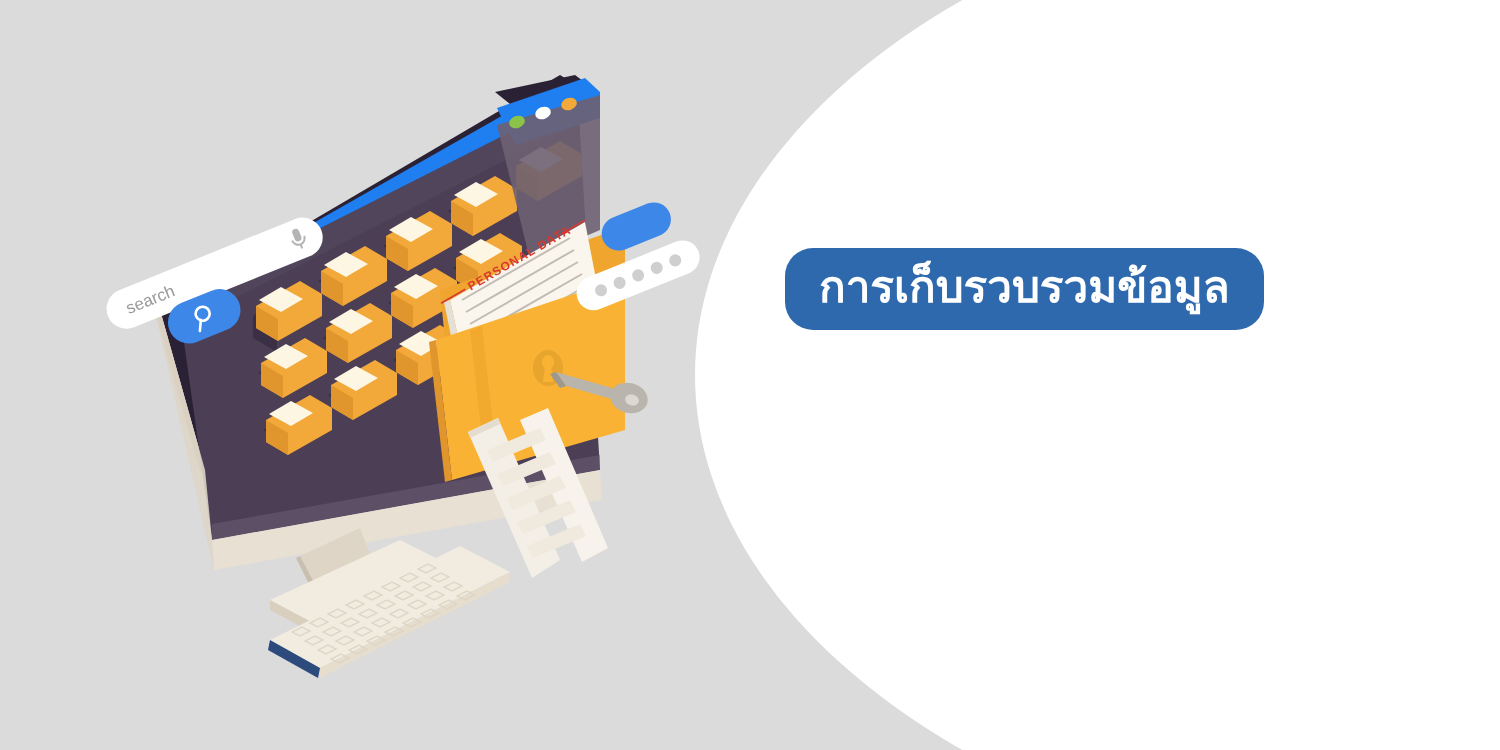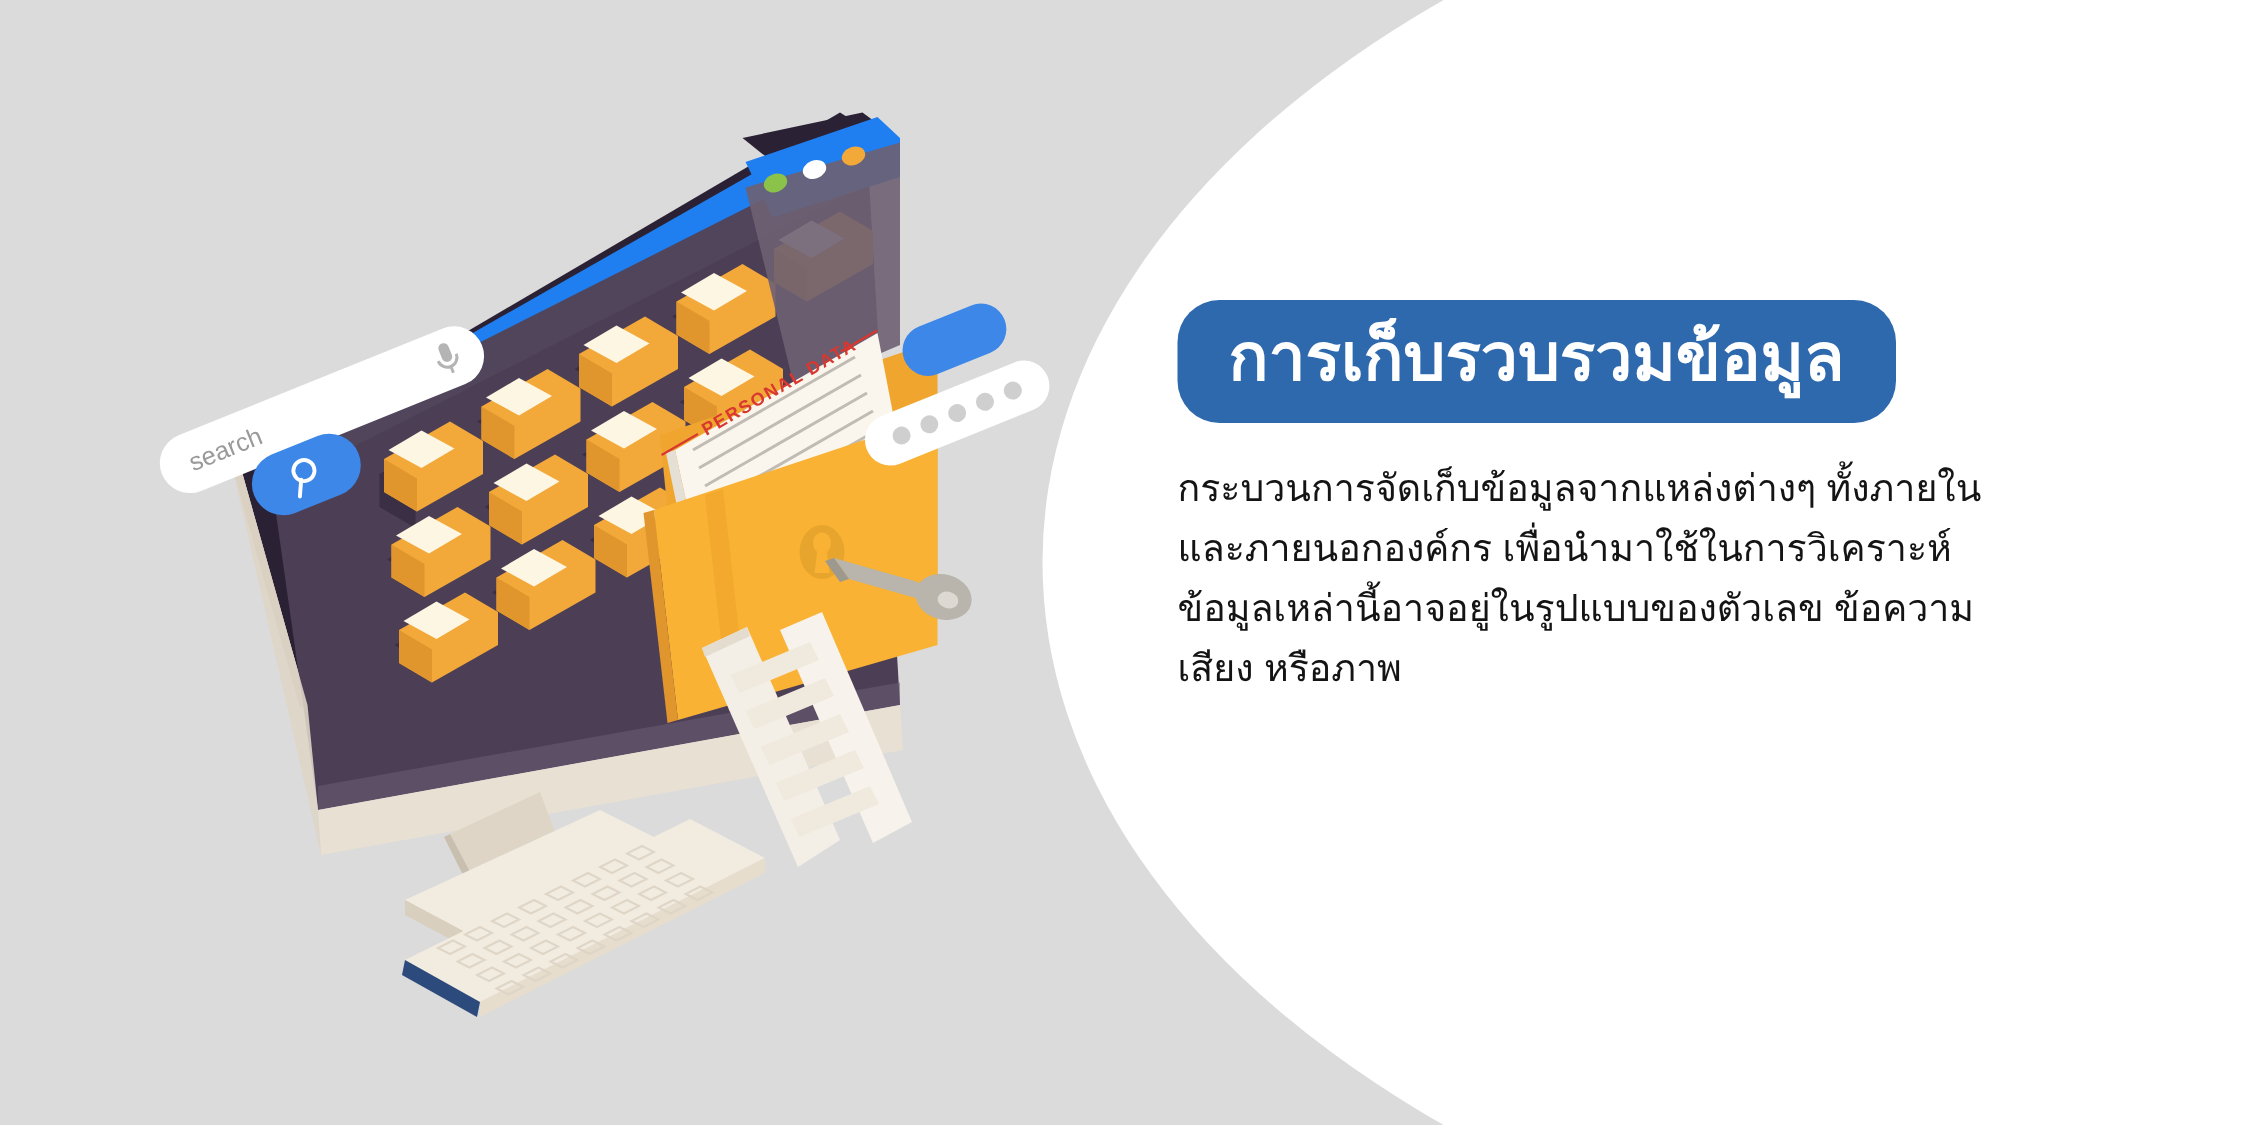--- a/index.html
+++ b/index.html
@@ -25,20 +25,21 @@
   }
 
   
   .content{position:absolute;left:785px;top:200px;width:640px;z-index:6;}
   .title-badge{
     display:inline-block;
     background:#2f69ad;
     border-radius:28px;
     padding:16px 34px 20px 34px;
     box-sizing:border-box;
+    margin-top:48px;
   }
   .title-text{
     color:#ffffff;
     font-size:44px;
     font-weight:bold;
     line-height:1.05;
     letter-spacing:0px;
     white-space:nowrap;
   }
   .body-copy{margin-top:24px;}
@@ -308,21 +309,15 @@
     </svg>
   </div>
 
   <div class="white-panel"></div>
   <div class="white-panel-fill"></div>
 
   <div class="content">
     <div class="title-badge">
       <div class="title-text">การเก็บรวบรวมข้อมูล</div>
     </div>
-    <div class="body-copy">
-      <div class="body-line">กระบวนการจัดเก็บข้อมูลจากแหล่งต่างๆ ทั้งภายใน</div>
-      <div class="body-line">และภายนอกองค์กร เพื่อนำมาใช้ในการวิเคราะห์</div>
-      <div class="body-line">ข้อมูลเหล่านี้อาจอยู่ในรูปแบบของตัวเลข ข้อความ</div>
-      <div class="body-line">เสียง หรือภาพ</div>
-    </div>
   </div>
 
 </div>
 
 </body></html>

